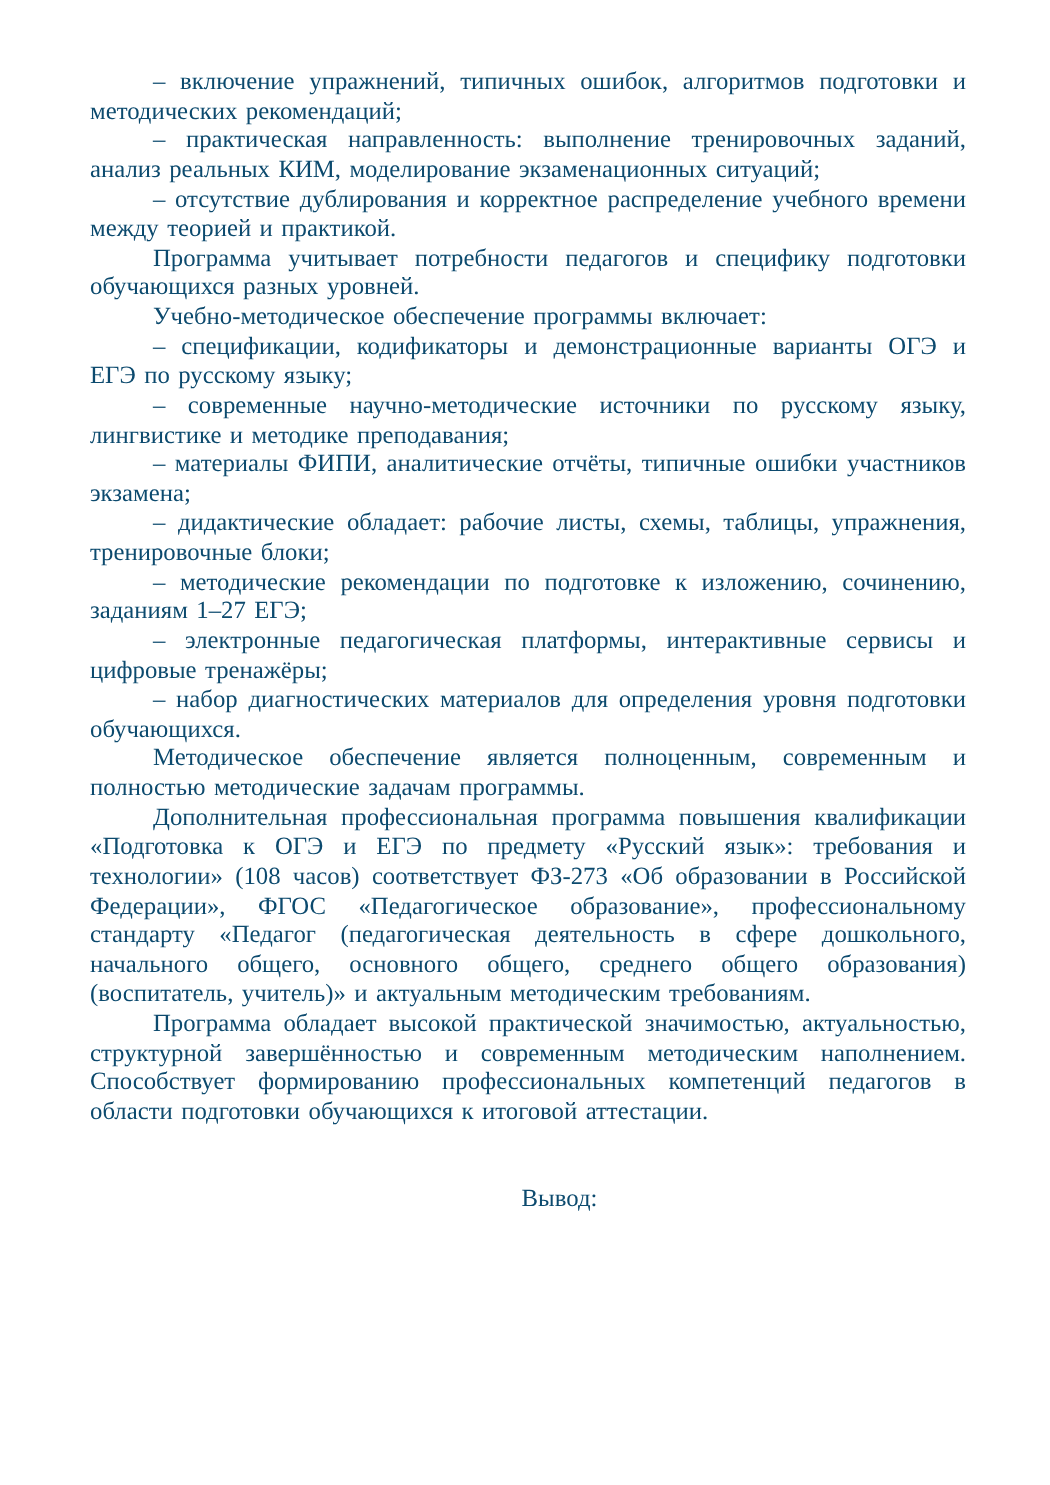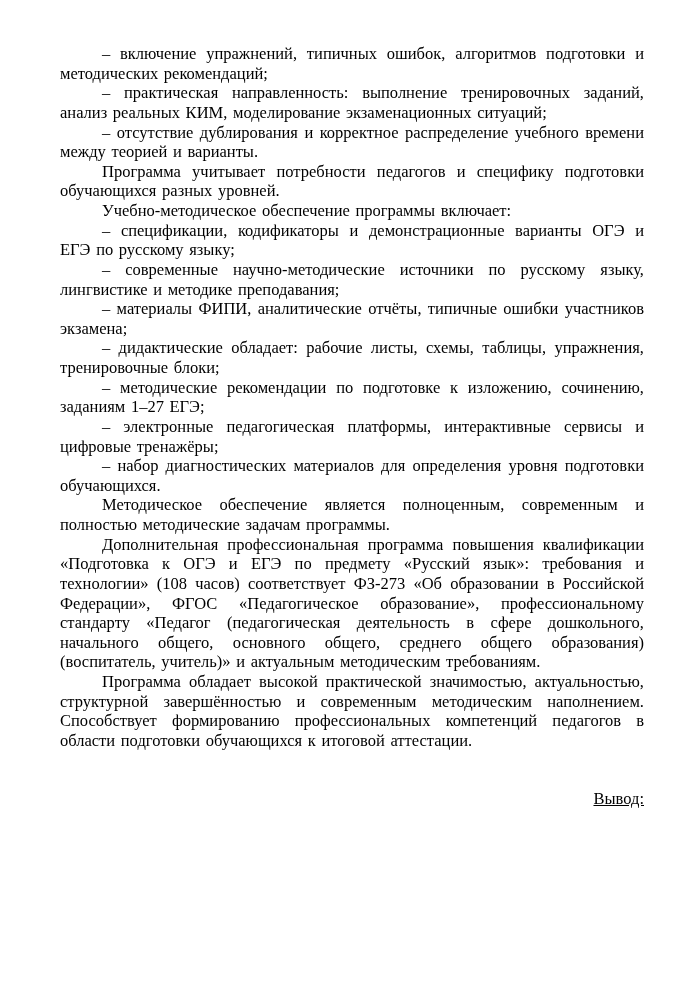--- a/index.html
+++ b/index.html
@@ -10,43 +10,42 @@
   .page {
     position: relative;
     box-sizing: border-box;
     width: 700px;
     height: 990px;
     background: #ffffff;
     padding: 44px 56px 0 60px;
     font-family: "Liberation Serif", "DejaVu Serif", serif;
     font-size: 16.5px;
     line-height: 1.19;
-    color: #000000;
+    color: #0c4a6e;
     overflow: hidden;
     -webkit-font-smoothing: antialiased;
   }
   .para {
     margin: 0;
     text-indent: 42px;
     text-align: justify;
     word-spacing: 1.5px;
   }
   .conclusion {
     margin-top: 38px;
-    text-align: right;
-    text-decoration: underline;
+    text-align: center;
   }
 </style>
 </head>
 <body>
 
 <div class="page">
   <p class="para">– включение упражнений, типичных ошибок, алгоритмов подготовки и методических рекомендаций;</p>
   <p class="para">– практическая направленность: выполнение тренировочных заданий, анализ реальных КИМ, моделирование экзаменационных ситуаций;</p>
-  <p class="para">– отсутствие дублирования и корректное распределение учебного времени между теорией и варианты.</p>
+  <p class="para">– отсутствие дублирования и корректное распределение учебного времени между теорией и практикой.</p>
   <p class="para">Программа учитывает потребности педагогов и специфику подготовки обучающихся разных уровней.</p>
   <p class="para">Учебно-методическое обеспечение программы включает:</p>
   <p class="para">– спецификации, кодификаторы и демонстрационные варианты ОГЭ и ЕГЭ по русскому языку;</p>
   <p class="para">– современные научно-методические источники по русскому языку, лингвистике и методике преподавания;</p>
   <p class="para">– материалы ФИПИ, аналитические отчёты, типичные ошибки участников экзамена;</p>
   <p class="para">– дидактические обладает: рабочие листы, схемы, таблицы, упражнения, тренировочные блоки;</p>
   <p class="para">– методические рекомендации по подготовке к изложению, сочинению, заданиям 1–27 ЕГЭ;</p>
   <p class="para">– электронные педагогическая платформы, интерактивные сервисы и цифровые тренажёры;</p>
   <p class="para">– набор диагностических материалов для определения уровня подготовки обучающихся.</p>
   <p class="para">Методическое обеспечение является полноценным, современным и полностью методические задачам программы.</p>

